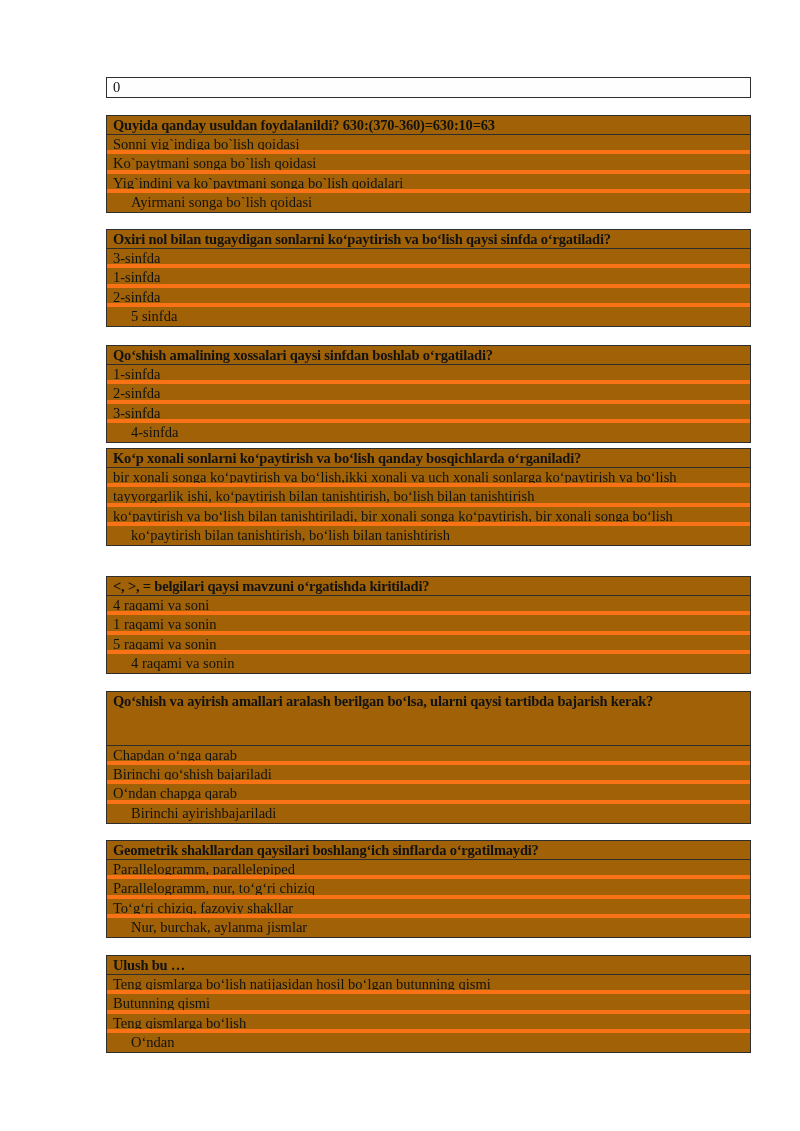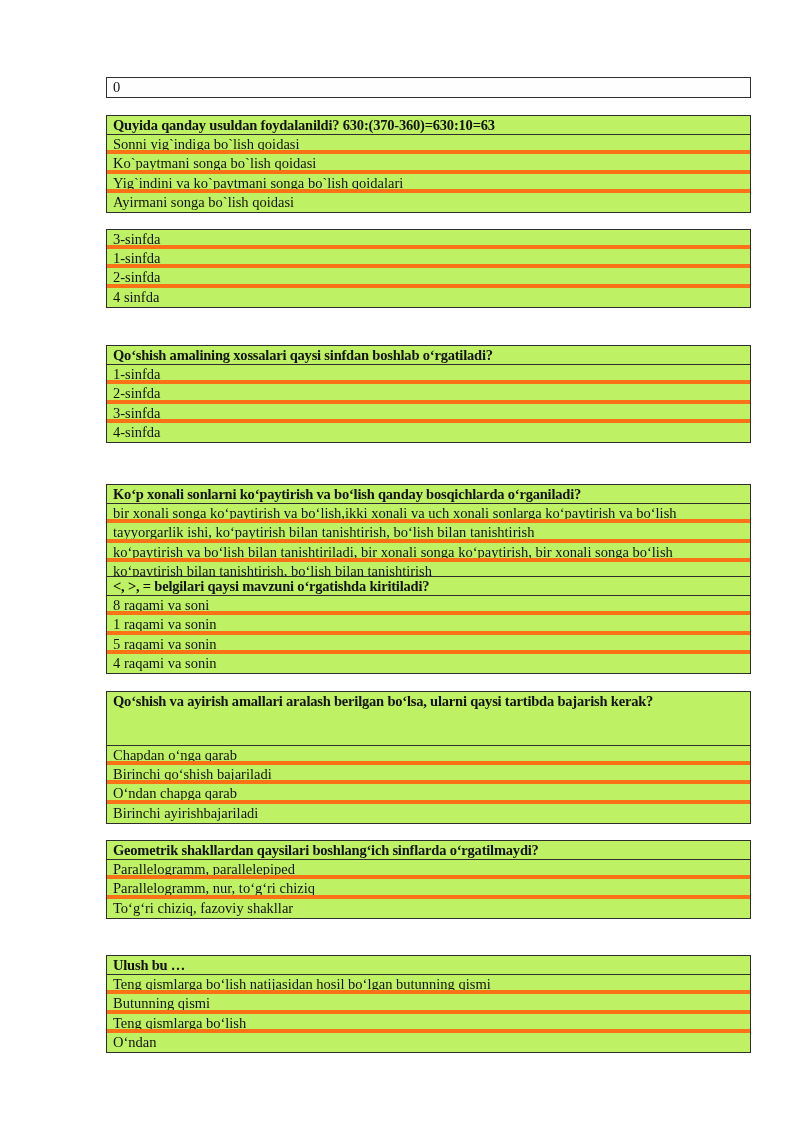--- a/index.html
+++ b/index.html
@@ -13,33 +13,33 @@
     position: relative;
     width: 800px; height: 1131px;
     overflow: hidden;
   }
   .tbl {
     position: absolute;
     left: 106px;
     width: 645px;
     border: 1px solid #2e2e2e;
     box-sizing: border-box;
-    background: #bef264;
+    background: #a16207;
   }
   .row {
     height: 19.2px;
     line-height: 19px;
     font-size: 14.5px;
     padding: 0 3px 0 6px;
     border-bottom: 4px solid #f97316;
     white-space: nowrap;
     overflow: hidden;
     box-sizing: border-box;
   }
-  .row:last-child { border-bottom: none; }
+  .row:last-child { border-bottom: none; margin-left: 18px; }
   .hdr {
     font-weight: bold;
     letter-spacing: -0.2px;
     border-bottom: 1px solid #2e2e2e;
   }
   .hdr.tall { height: 54px; }
   .scorebox {
     position: absolute;
     left: 106px; top: 77px;
     width: 645px; height: 21px;
@@ -62,63 +62,65 @@
 
   <section class="tbl" style="top:115px">
     <div class="row hdr">Quyida qanday usuldan foydalanildi? 630:(370-360)=630:10=63</div>
     <div class="row">Sonni yig`indiga bo`lish qoidasi</div>
     <div class="row">Ko`paytmani songa bo`lish qoidasi</div>
     <div class="row">Yig`indini va ko`paytmani songa bo`lish qoidalari</div>
     <div class="row">Ayirmani songa bo`lish qoidasi</div>
   </section>
 
   <section class="tbl" style="top:229px">
+    <div class="row hdr">Oxiri nol bilan tugaydigan sonlarni koʻpaytirish va boʻlish qaysi sinfda oʻrgatiladi?</div>
     <div class="row">3-sinfda</div>
     <div class="row">1-sinfda</div>
     <div class="row">2-sinfda</div>
-    <div class="row">4 sinfda</div>
+    <div class="row">5 sinfda</div>
   </section>
 
   <section class="tbl" style="top:345px">
     <div class="row hdr">Qoʻshish amalining xossalari qaysi sinfdan boshlab oʻrgatiladi?</div>
     <div class="row">1-sinfda</div>
     <div class="row">2-sinfda</div>
     <div class="row">3-sinfda</div>
     <div class="row">4-sinfda</div>
   </section>
 
-  <section class="tbl" style="top:484px">
+  <section class="tbl" style="top:448px">
     <div class="row hdr">Koʻp xonali sonlarni koʻpaytirish va boʻlish qanday bosqichlarda oʻrganiladi?</div>
     <div class="row">bir xonali songa koʻpaytirish va boʻlish,ikki xonali va uch xonali sonlarga koʻpaytirish va boʻlish</div>
     <div class="row">tayyorgarlik ishi, koʻpaytirish bilan tanishtirish, boʻlish bilan tanishtirish</div>
     <div class="row">koʻpaytirish va boʻlish bilan tanishtiriladi, bir xonali songa koʻpaytirish, bir xonali songa boʻlish</div>
     <div class="row">koʻpaytirish bilan tanishtirish, boʻlish bilan tanishtirish</div>
   </section>
 
   <section class="tbl" style="top:576px">
     <div class="row hdr">&lt;, &gt;, = belgilari qaysi mavzuni oʻrgatishda kiritiladi?</div>
-    <div class="row">8 raqami va soni</div>
+    <div class="row">4 raqami va soni</div>
     <div class="row">1 raqami va sonin</div>
     <div class="row">5 raqami va sonin</div>
     <div class="row">4 raqami va sonin</div>
   </section>
 
   <section class="tbl" style="top:691px">
     <div class="row hdr tall">Qoʻshish va ayirish amallari aralash berilgan boʻlsa, ularni qaysi tartibda bajarish kerak?</div>
     <div class="row">Chapdan oʻnga qarab</div>
     <div class="row">Birinchi qoʻshish bajariladi</div>
     <div class="row">Oʻndan chapga qarab</div>
     <div class="row">Birinchi ayirishbajariladi</div>
   </section>
 
   <section class="tbl" style="top:840px">
     <div class="row hdr">Geometrik shakllardan qaysilari boshlangʻich sinflarda oʻrgatilmaydi?</div>
     <div class="row">Parallelogramm, parallelepiped</div>
     <div class="row">Parallelogramm, nur, toʻgʻri chiziq</div>
     <div class="row">Toʻgʻri chiziq, fazoviy shakllar</div>
+    <div class="row">Nur, burchak, aylanma jismlar</div>
   </section>
 
   <section class="tbl" style="top:955px">
     <div class="row hdr">Ulush bu …</div>
     <div class="row">Teng qismlarga boʻlish natijasidan hosil boʻlgan butunning qismi</div>
     <div class="row">Butunning qismi</div>
     <div class="row">Teng qismlarga boʻlish</div>
     <div class="row">Oʻndan</div>
   </section>
 

